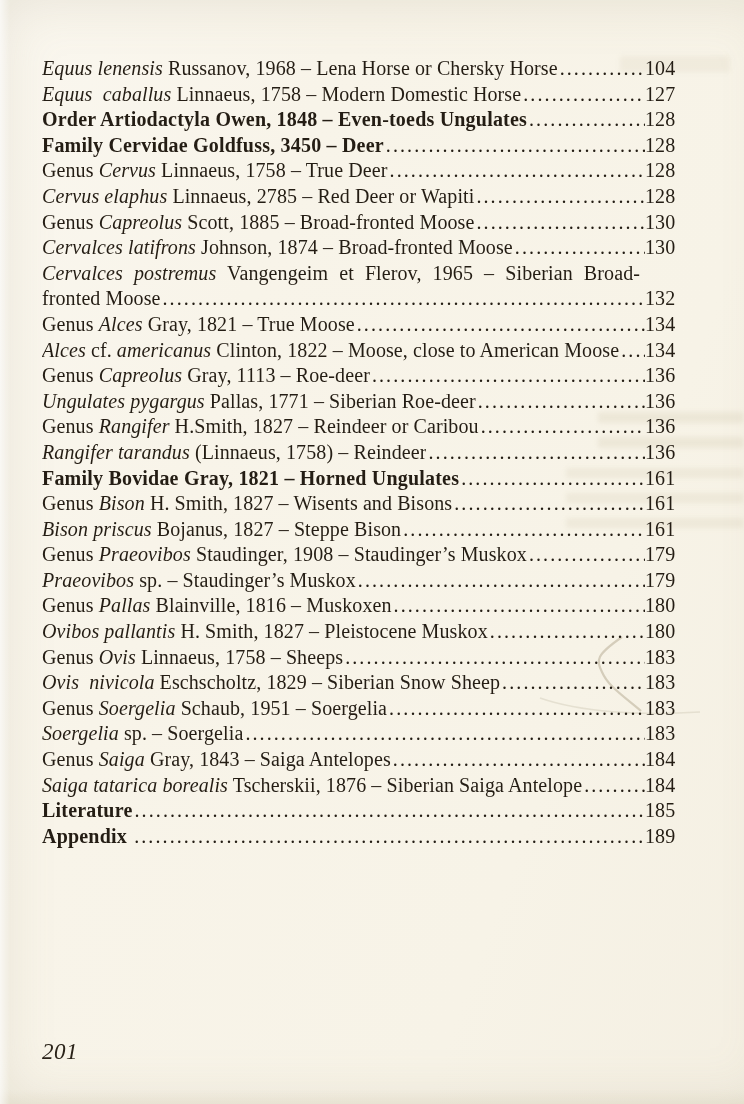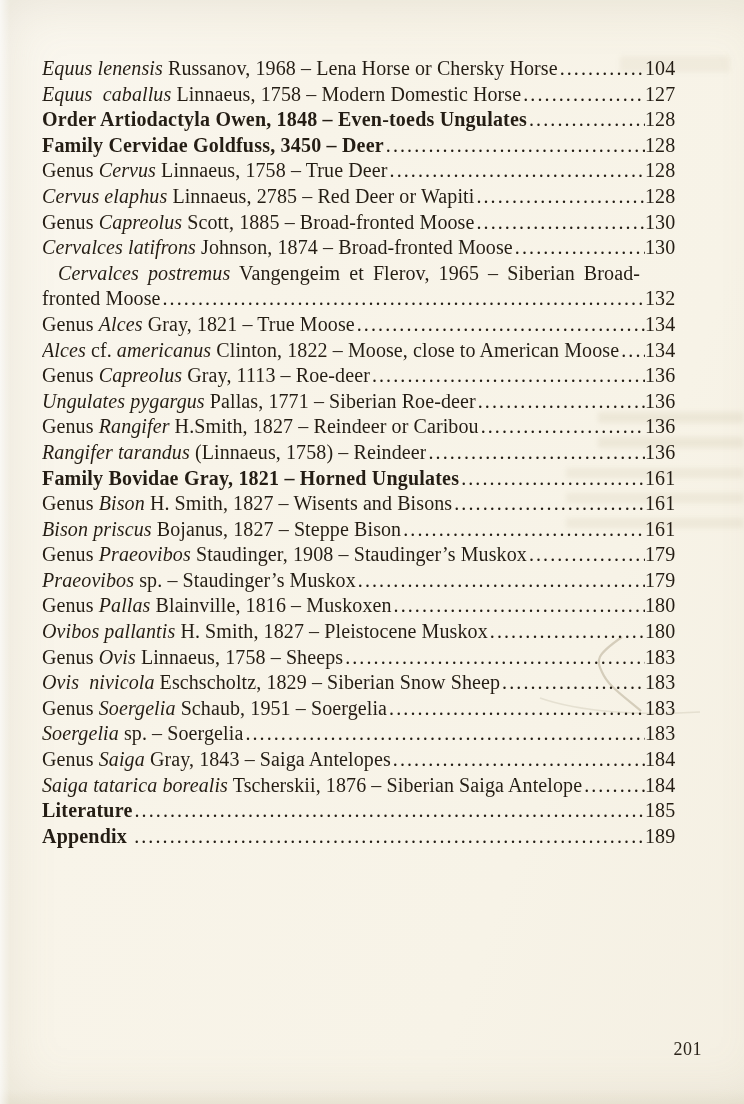--- a/index.html
+++ b/index.html
@@ -55,29 +55,30 @@
     flex: 0 0 57px;
     text-align: left;
     white-space: nowrap;
   }
   .row.justify {
     display: block;
     width: 598px;
     text-align: justify;
     text-align-last: justify;
   }
-  .row.justify .txt { white-space: normal; max-width: none; margin-left: 16px; }
+  .row.justify .txt { white-space: normal; max-width: none; }
   .folio {
     position: absolute;
     left: 42px; top: 1039px;
     width: 660px;
-    text-align: right;
-    font-size: 18px;
+    text-align: left;
+    font-size: 23px;
     color: #2a2319;
     letter-spacing: 0.5px;
+    font-style: italic;
   }
   
   .ghost {
     position: absolute;
     pointer-events: none;
     filter: blur(2.5px);
     opacity: 0.55;
   }
   .ghost-a {
     top: 412px; left: 598px; width: 146px; height: 48px;

